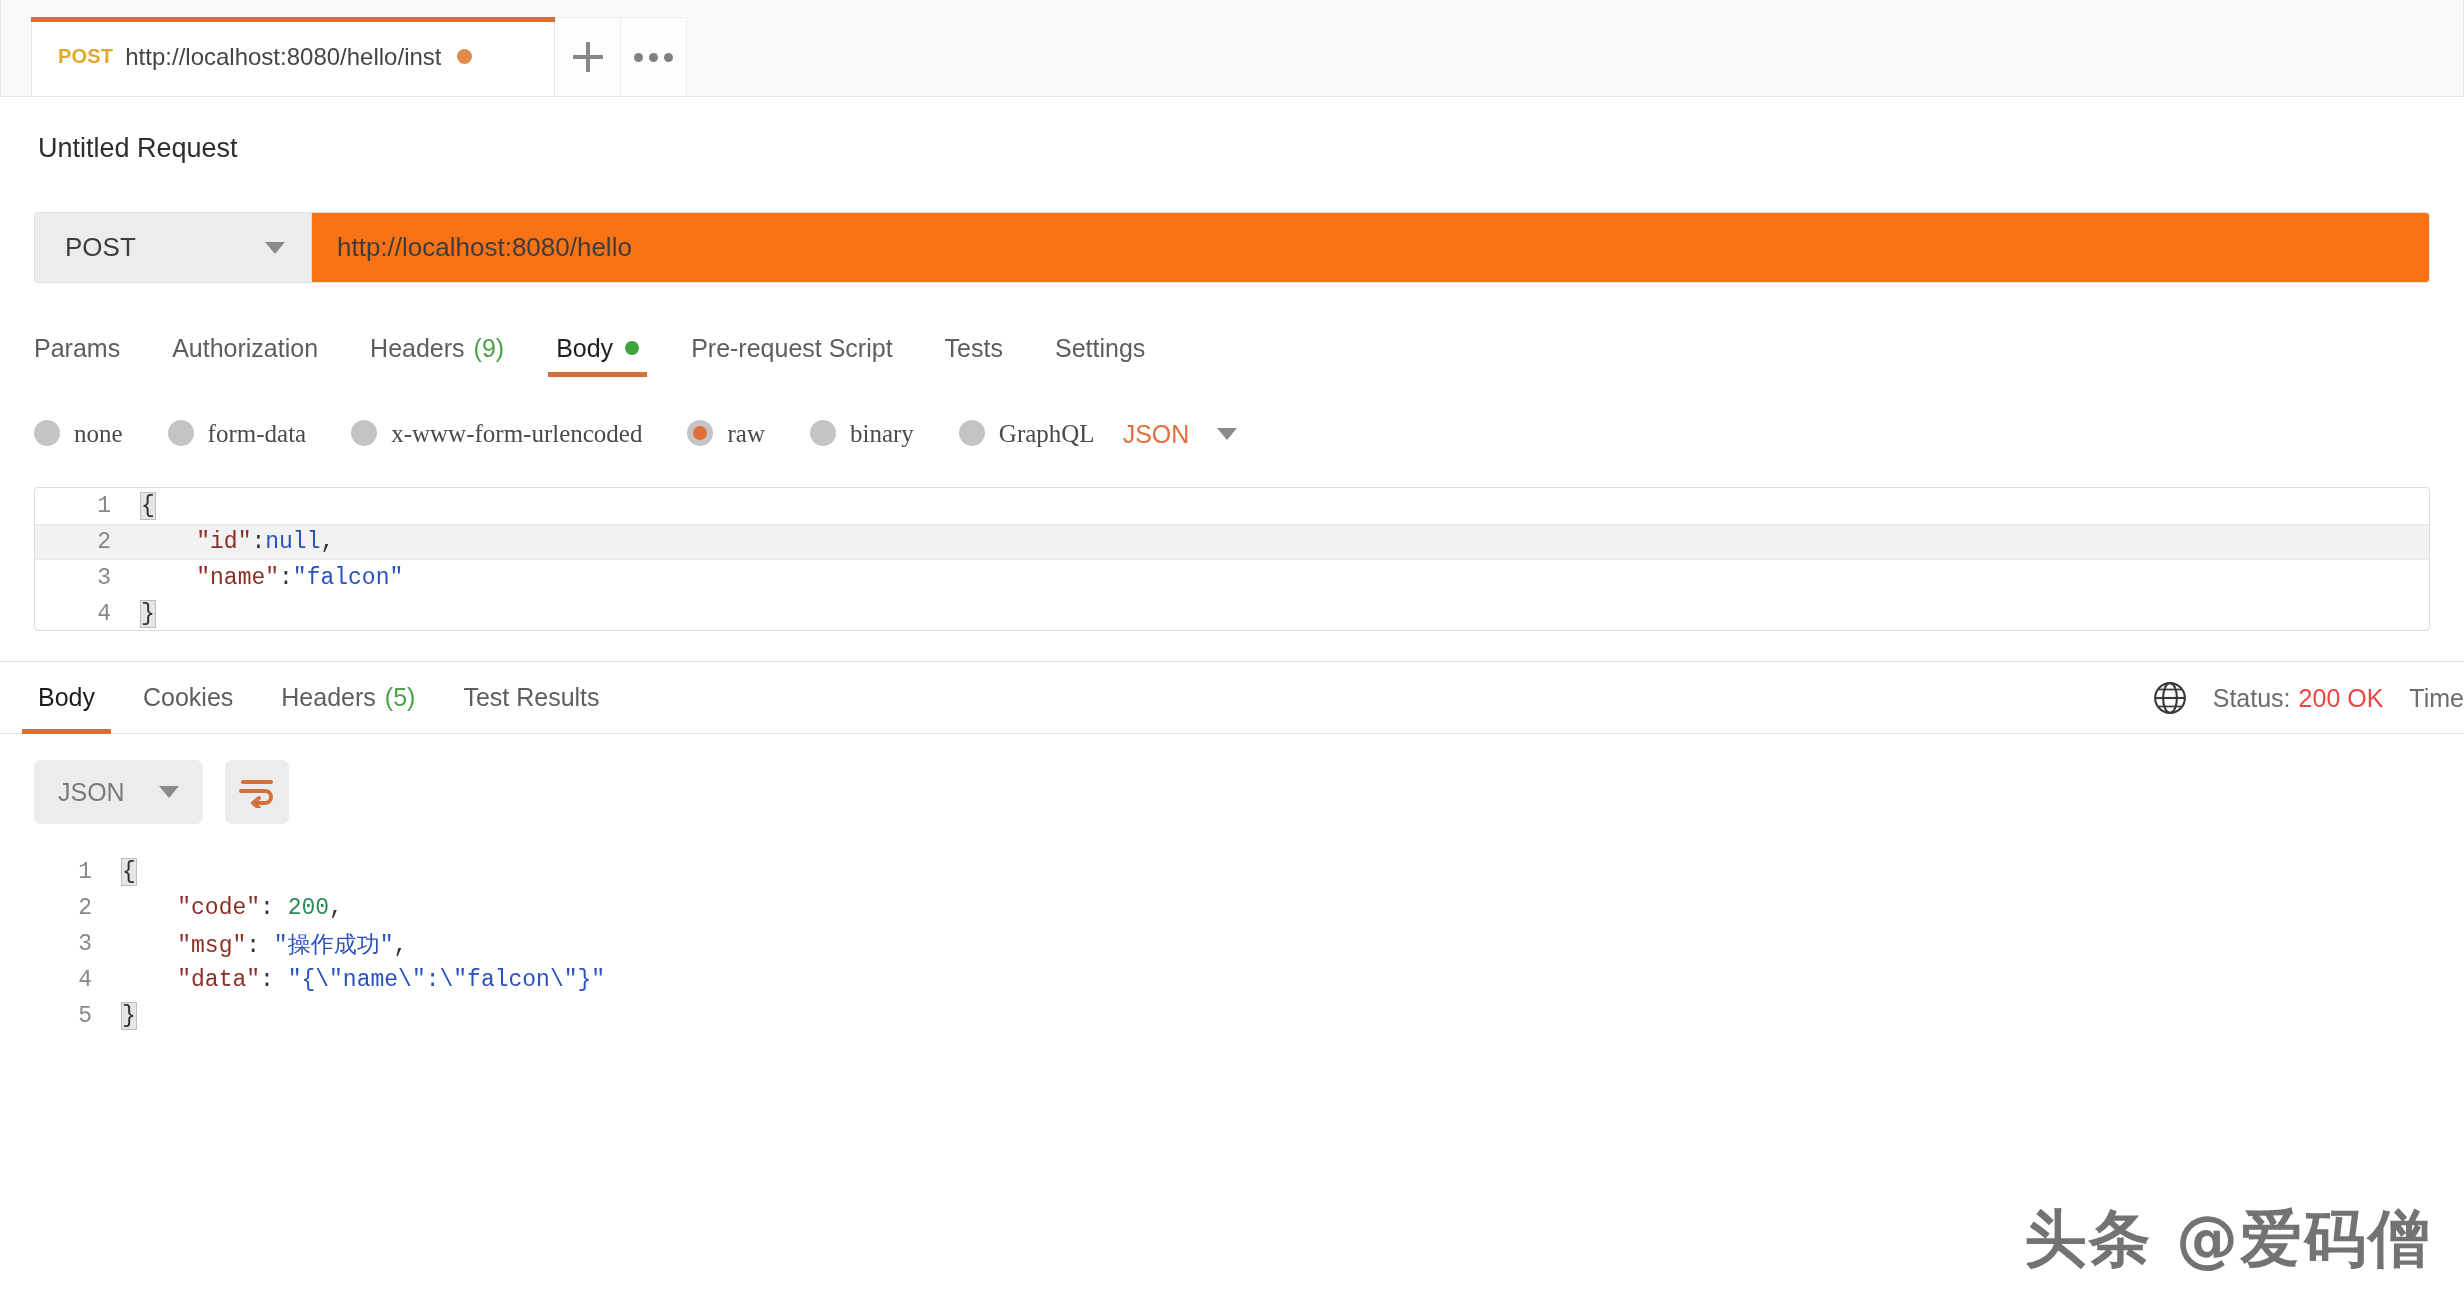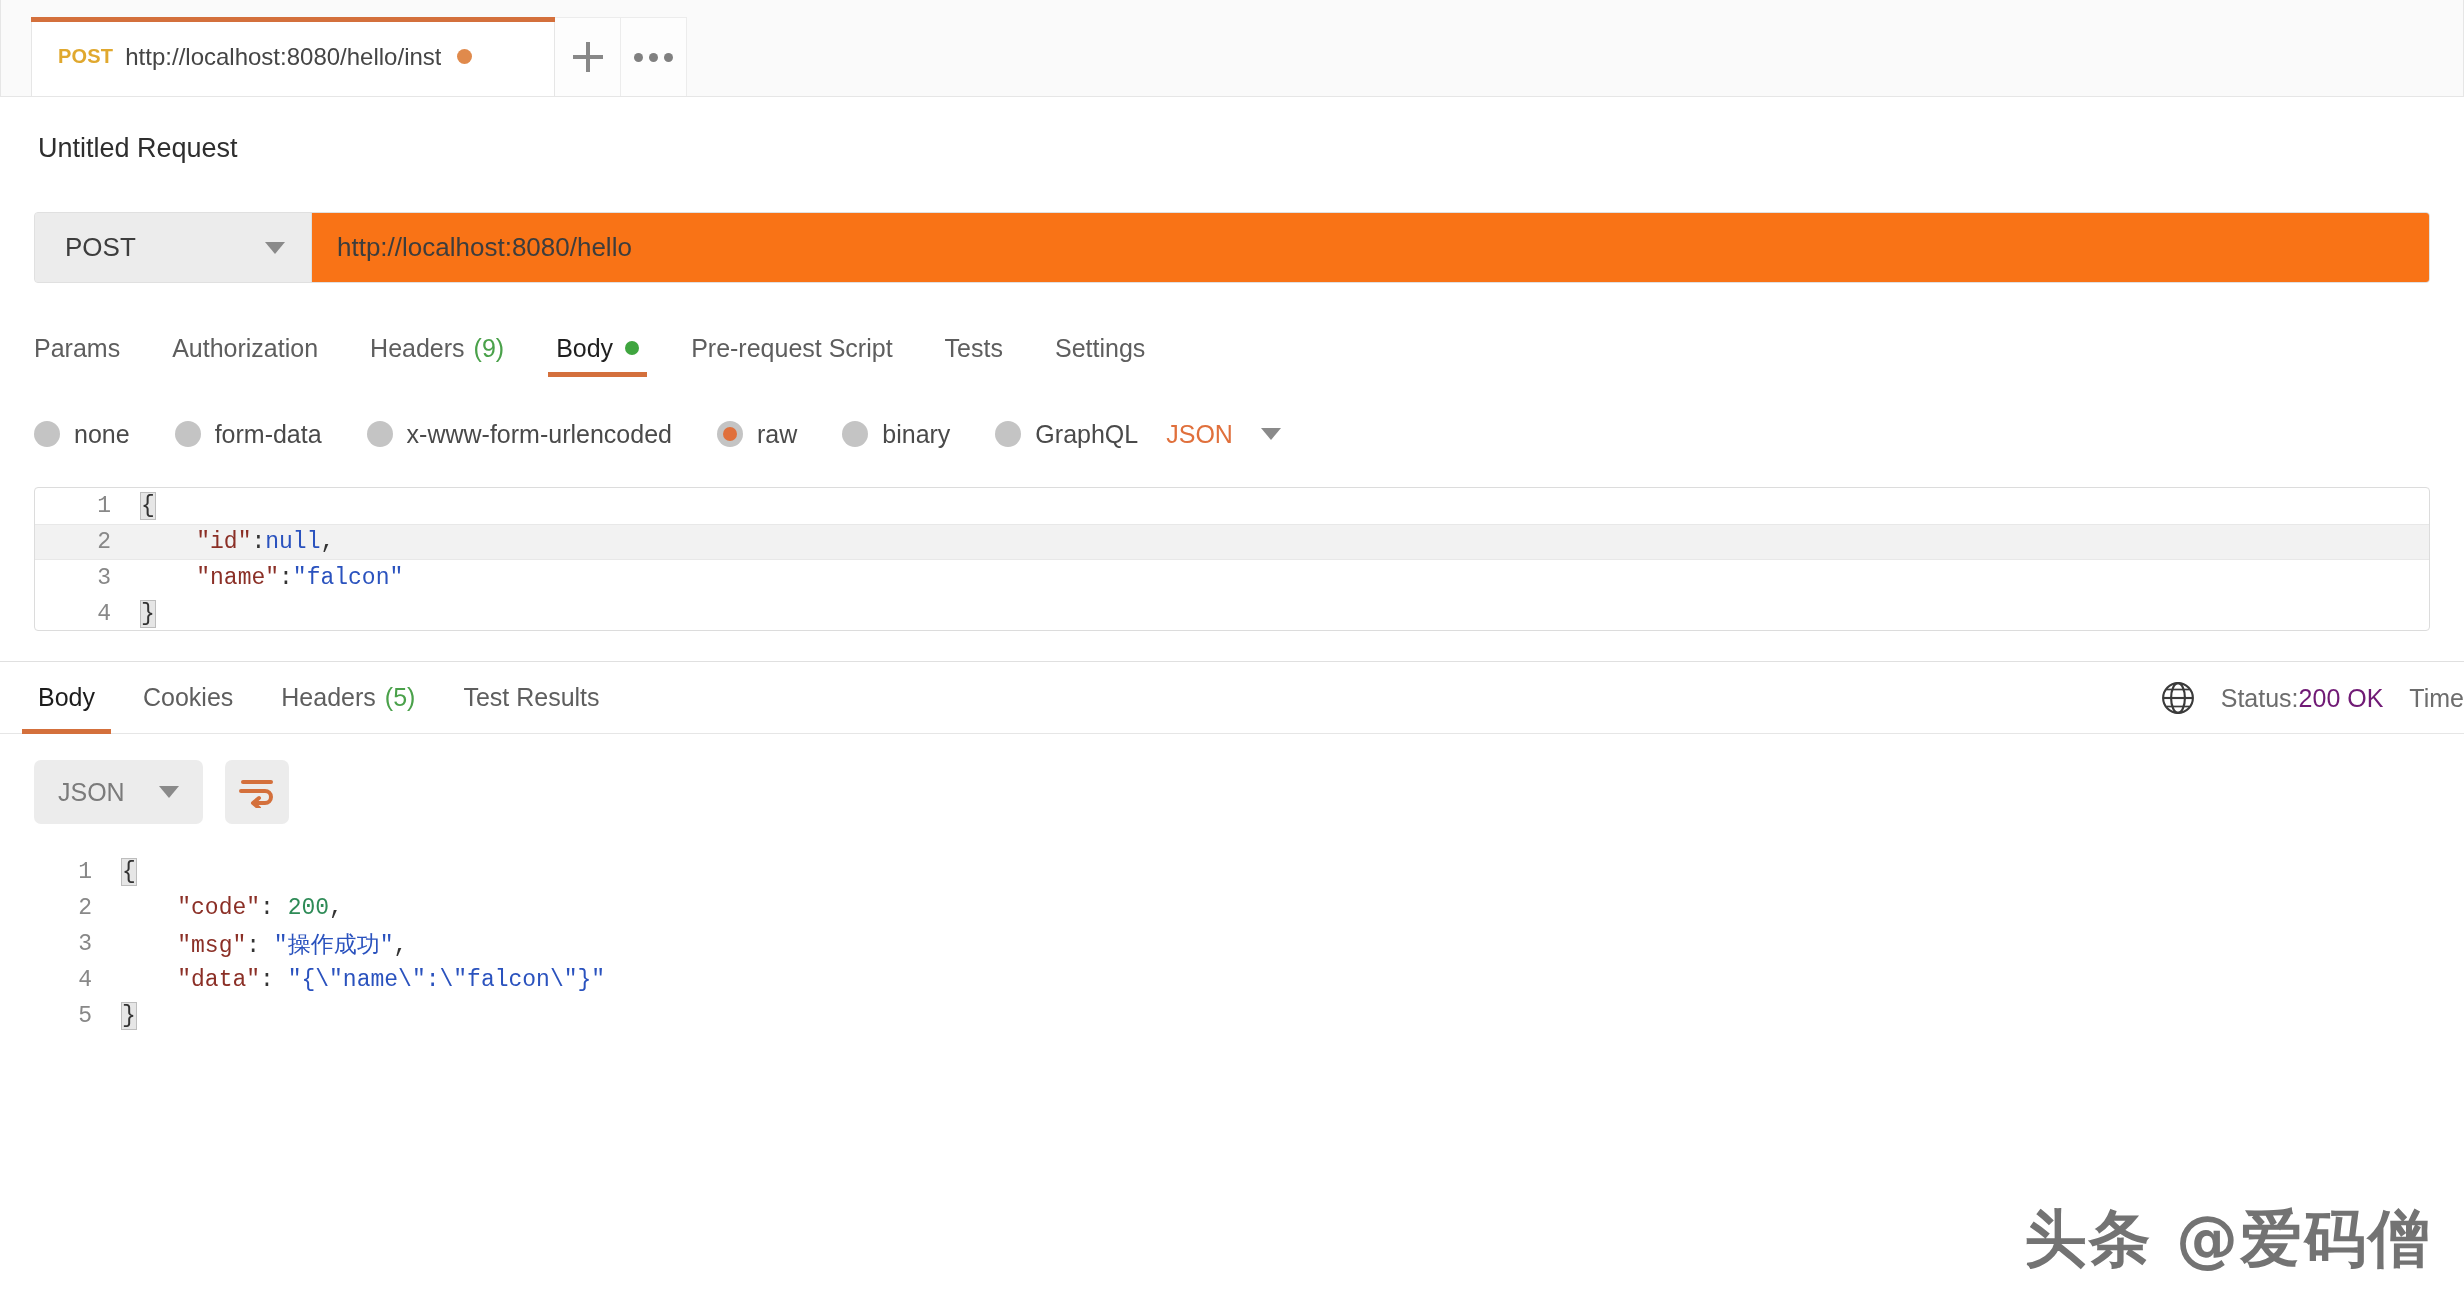--- a/index.html
+++ b/index.html
@@ -181,21 +181,21 @@
   }
 
   
   .bodytype-row {
     display: flex;
     align-items: center;
     padding-left: 34px;
     margin-top: 34px;
     height: 46px;
   }
-  .radio-opt { display: flex; align-items: center; margin-right: 45px; }
+  .radio-opt { display: flex; align-items: flex-start; margin-right: 45px; font-family: Liberation Serif, serif; }
   .radio-opt:last-of-type { margin-right: 0; }
   .rdot {
     width: 26px; height: 26px; border-radius: 50%;
     background: #c4c4c4;
     margin-right: 14px;
     display: flex; align-items: center; justify-content: center;
     flex: none;
   }
   .rdot.checked::after {
     content: ""; width: 14px; height: 14px; border-radius: 50%;
@@ -276,21 +276,21 @@
     position: absolute;
     right: 0; top: 0;
     height: 72px;
     display: flex;
     align-items: center;
     gap: 26px;
     padding-right: 0;
   }
   .globe { width: 34px; height: 34px; flex: none; }
   .status-txt { font-size: 25px; color: #6d6d6d; white-space: nowrap; }
-  .status-txt .code { color: #701a75; }
+  .status-txt .code { color: #ef4444; margin-left: 8px; }
   .time-txt { font-size: 25px; color: #6d6d6d; white-space: nowrap; }
 
   
   .resp-toolbar {
     display: flex;
     align-items: center;
     padding-left: 34px;
     margin-top: 26px;
     height: 64px;
     gap: 22px;

